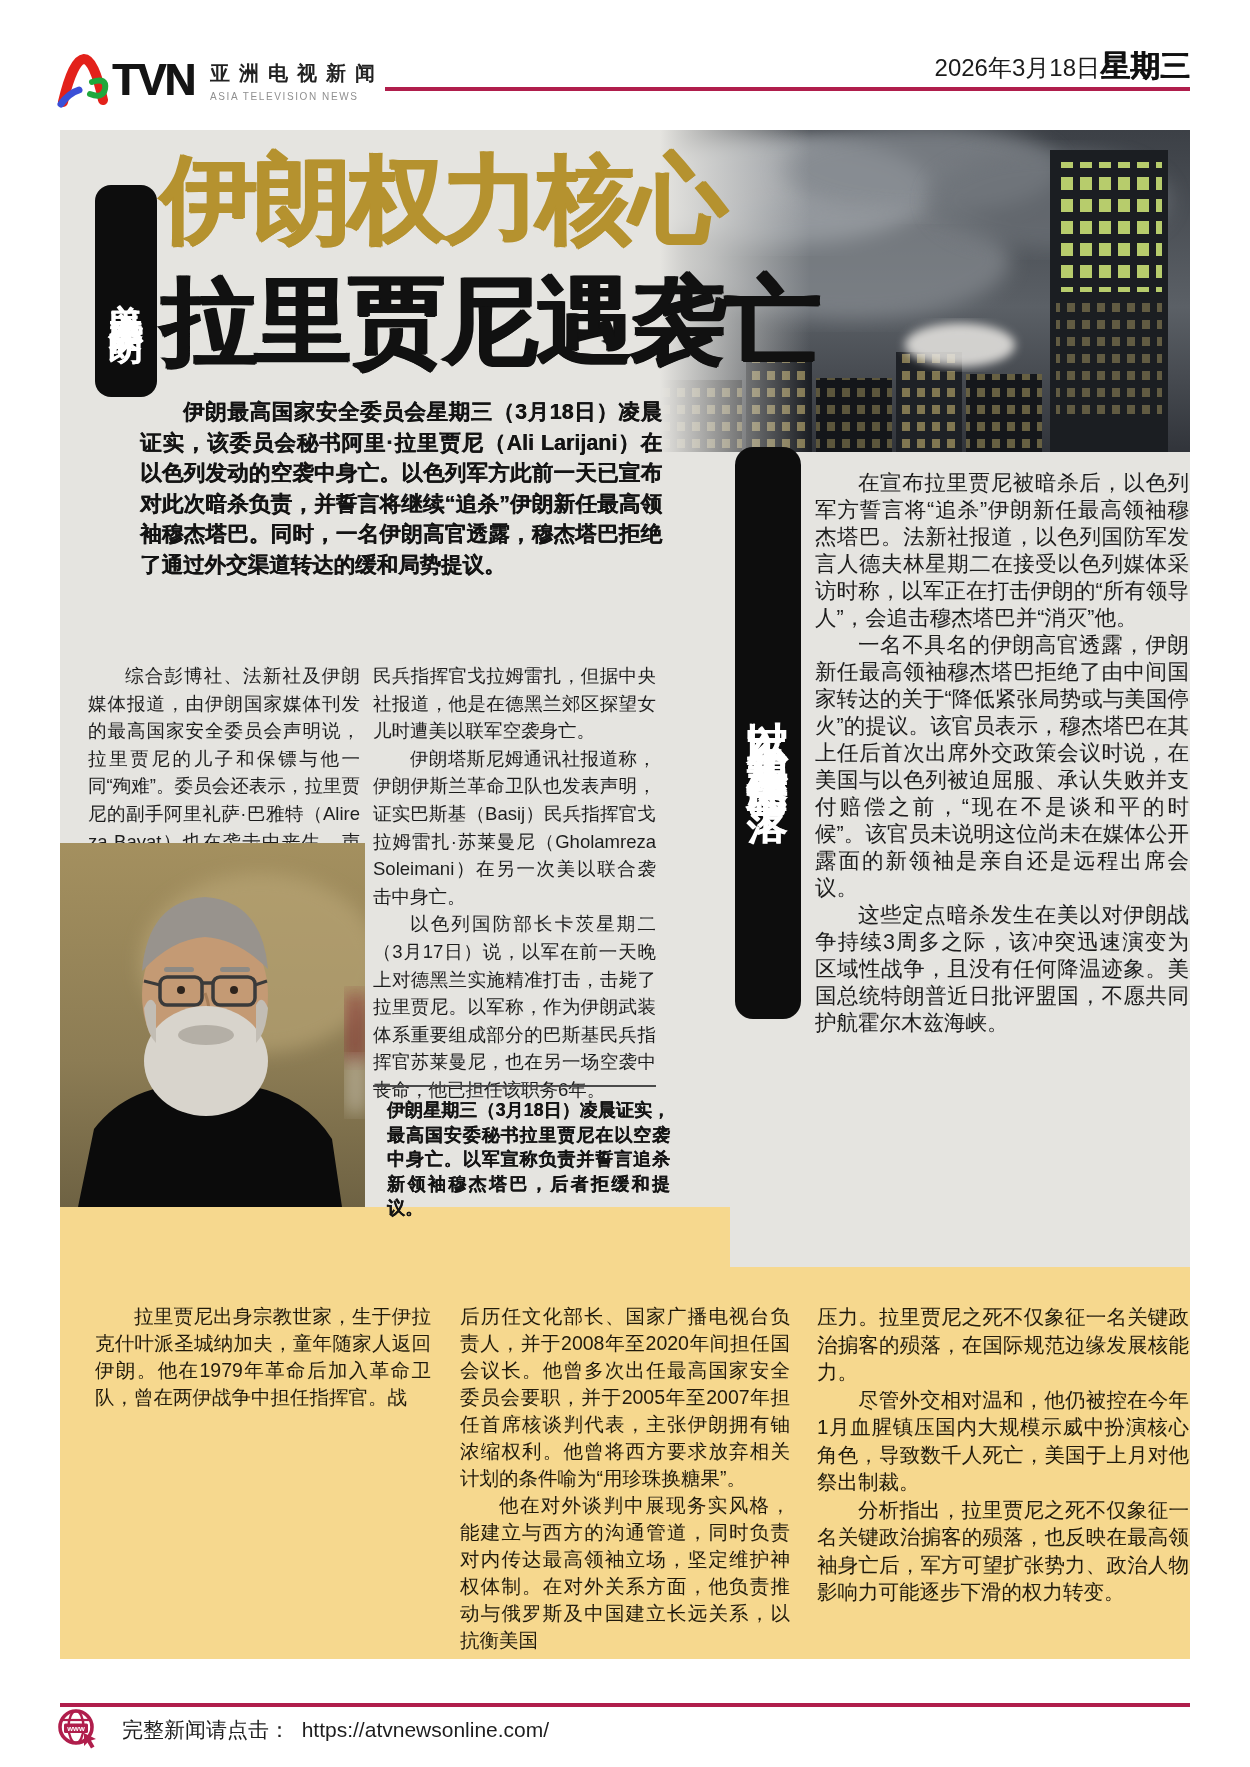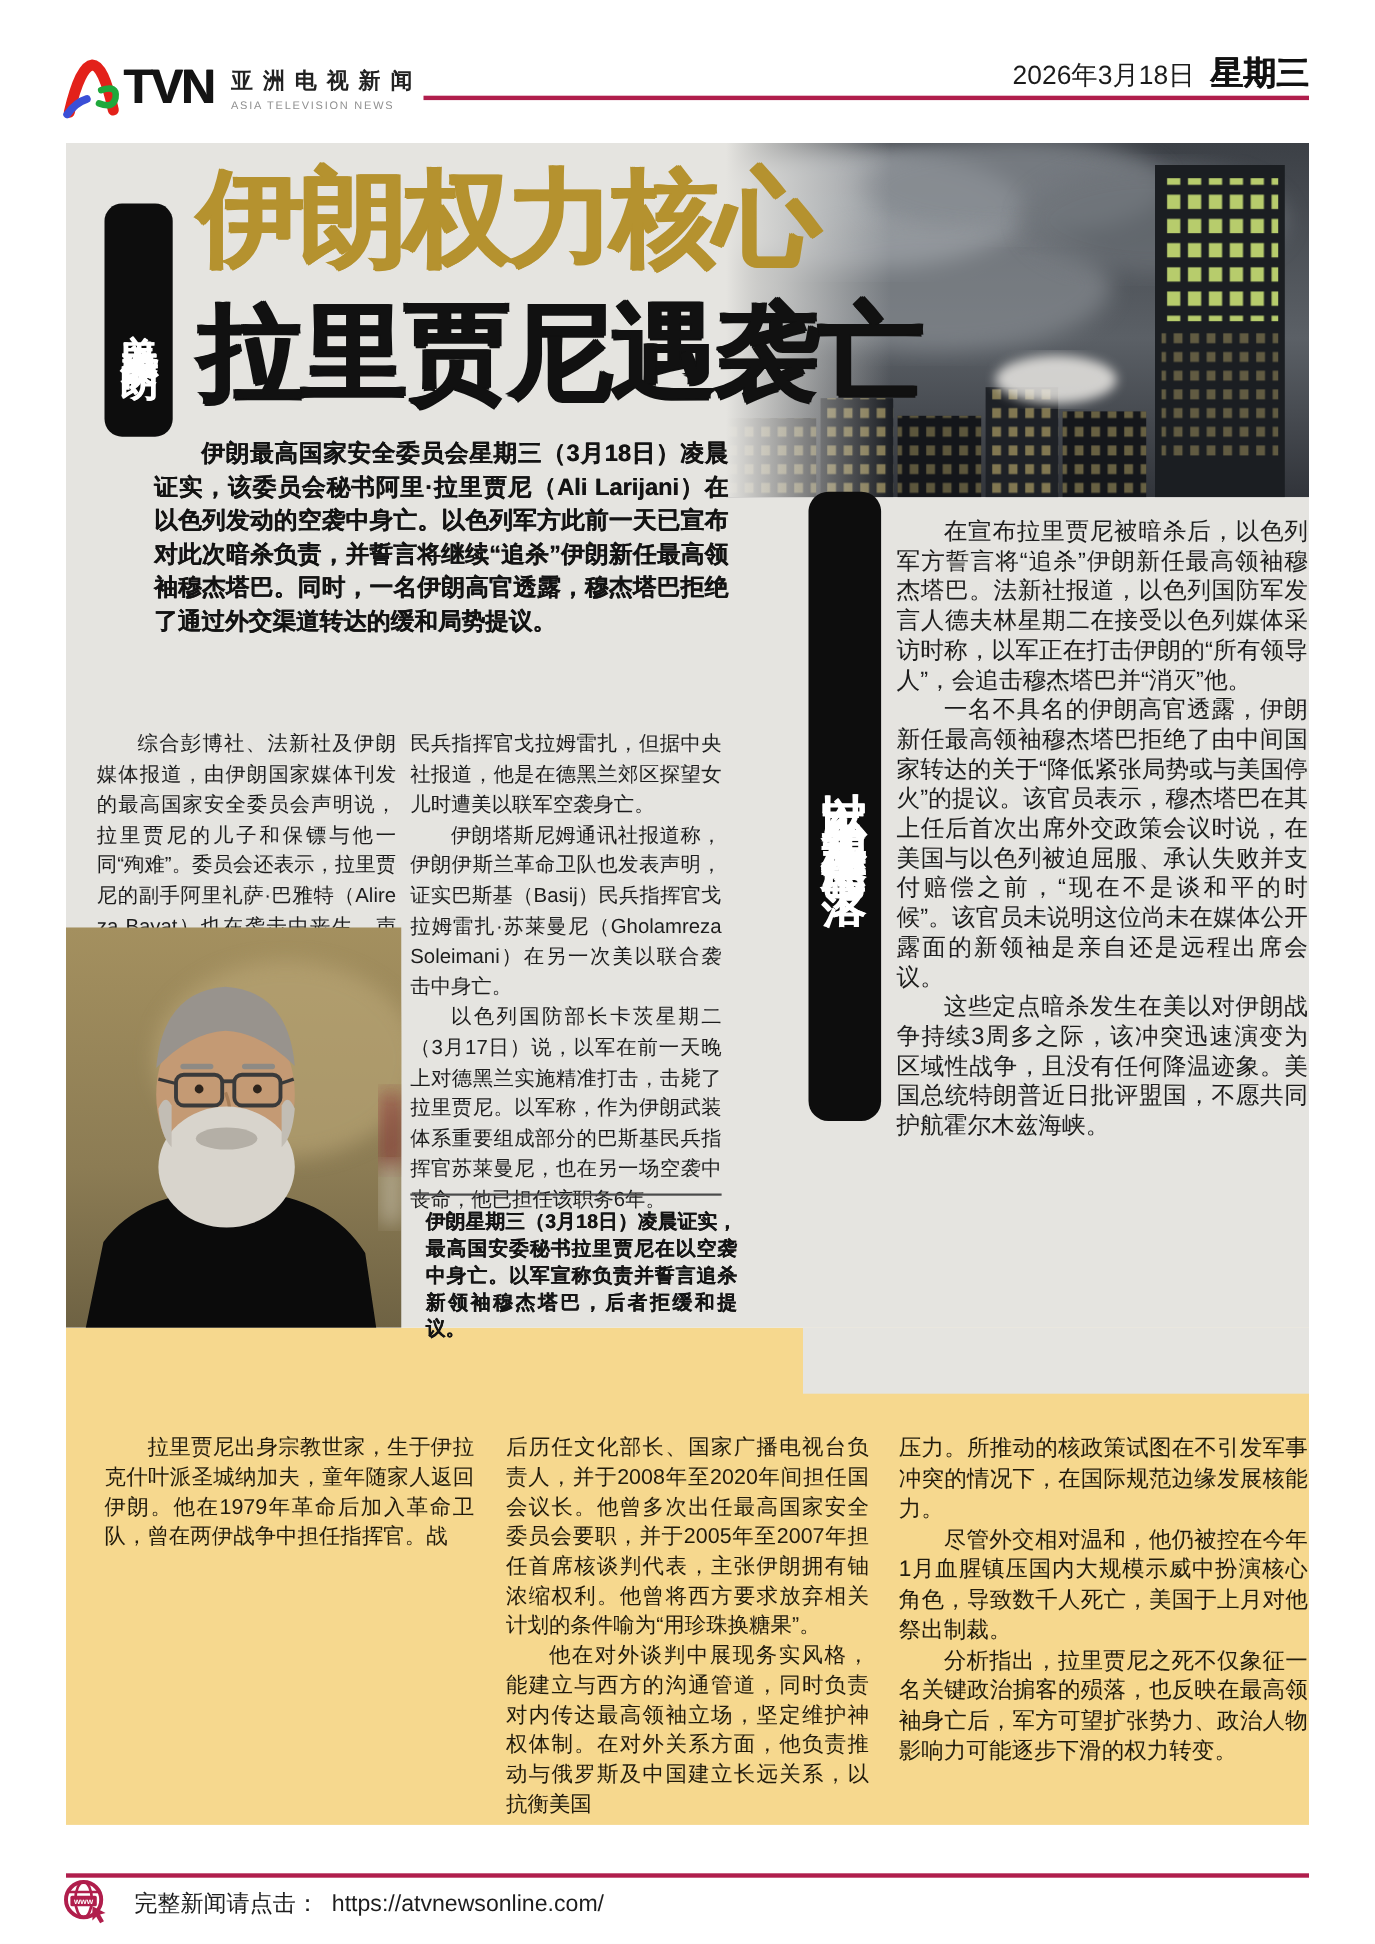--- a/index.html
+++ b/index.html
@@ -8,35 +8,35 @@
   .page { position:relative; width:1250px; height:1767px; background:#ffffff; overflow:hidden; }
 
   
   .masthead { position:absolute; left:0; top:0; width:1250px; height:112px; }
   .logo-row { position:absolute; left:56px; top:52px; display:flex; align-items:center; }
   .brand { font-size:44px; font-weight:900; color:#141414; letter-spacing:-2px;
            text-shadow:0.8px 0 currentColor; margin-left:2px; }
   .name-block { margin-left:16px; padding-top:2px; }
   .name-cn { font-size:20px; font-weight:800; color:#222; letter-spacing:9px; }
   .name-en { font-size:10px; color:#8f8f8f; letter-spacing:1.6px; margin-top:4px; }
-  .dateline { position:absolute; right:60px; top:46px; display:flex; align-items:baseline; gap:14px; }
+  .dateline { position:absolute; right:60px; top:46px; display:flex; align-items:baseline; }
   .date-txt { font-size:24px; color:#1b1b1b; }
   .weekday-txt { font-size:30px; font-weight:900; color:#111;
                  text-shadow:0.7px 0 currentColor; }
   .header-rule { position:absolute; left:385px; top:87px; width:805px; height:4px; background:#b01e4c; }
 
   
   .main-story { position:absolute; left:60px; top:130px; width:1130px; height:1077px;
                 background:#e5e4e0; z-index:2; }
   .city-photo { position:absolute; right:0; top:0; width:530px; height:322px; display:block; }
   .kicker { position:absolute; left:35px; top:55px; width:62px; height:212px; background:#0d0d0d;
             border-radius:16px; display:flex; align-items:center; justify-content:center; }
   .kicker span { writing-mode:vertical-rl; text-orientation:upright; color:#fff; font-size:34px;
                  font-weight:800; letter-spacing:6px; text-shadow:0.7px 0 currentColor; }
-  .hl { position:absolute; left:120px; font-size:96px; font-weight:900; letter-spacing:-2px;
+  .hl { position:absolute; left:101px; font-size:96px; font-weight:900; letter-spacing:-2px;
         line-height:1.1; white-space:nowrap;
         text-shadow:1.6px 0 currentColor,-1.6px 0 currentColor,0 1.2px currentColor; }
   .hl-1 { top:16px; color:#b5922f; }
   .hl-2 { top:138px; color:#111111; }
   .lead { position:absolute; left:80px; top:267px; width:522px; font-size:21.5px; font-weight:700;
           line-height:30.6px; color:#131313; text-align:justify; text-indent:2em;
           word-break:break-all; text-shadow:0.4px 0 currentColor; }
   .bodycol { position:absolute; text-align:justify; word-break:break-all; color:#1c1c1c;margin-top:12px; }
   .bodycol p { text-indent:2em; margin:0; }
   .bodycol p.cont { text-indent:0; }
@@ -217,21 +217,21 @@
 
   <div class="profile">
     <div class="pcol p1">
       <p>拉里贾尼出身宗教世家，生于伊拉克什叶派圣城纳加夫，童年随家人返回伊朗。他在1979年革命后加入革命卫队，曾在两伊战争中担任指挥官。战</p>
     </div>
     <div class="pcol p2">
       <p class="cont">后历任文化部长、国家广播电视台负责人，并于2008年至2020年间担任国会议长。他曾多次出任最高国家安全委员会要职，并于2005年至2007年担任首席核谈判代表，主张伊朗拥有铀浓缩权利。他曾将西方要求放弃相关计划的条件喻为“用珍珠换糖果”。</p>
       <p>他在对外谈判中展现务实风格，能建立与西方的沟通管道，同时负责对内传达最高领袖立场，坚定维护神权体制。在对外关系方面，他负责推动与俄罗斯及中国建立长远关系，以抗衡美国</p>
     </div>
     <div class="pcol p3">
-      <p class="cont">压力。所推动的核政策试图在不引发军事冲突的情况下，在国际规范边缘发展核能力。</p>
+      <p class="cont">压力。拉里贾尼之死不仅象征一名关键政治掮客的殒落，在国际规范边缘发展核能力。</p>
       <p>尽管外交相对温和，他仍被控在今年1月血腥镇压国内大规模示威中扮演核心角色，导致数千人死亡，美国于上月对他祭出制裁。</p>
       <p>分析指出，拉里贾尼之死不仅象征一名关键政治掮客的殒落，也反映在最高领袖身亡后，军方可望扩张势力、政治人物影响力可能逐步下滑的权力转变。</p>
     </div>
   </div>
 
   <div class="footer-rule"></div>
   <svg class="globe" viewBox="0 0 46 46">
     <circle cx="20" cy="20" r="16" fill="none" stroke="#b01e4c" stroke-width="3.6"></circle>
     <ellipse cx="20" cy="20" rx="7.5" ry="16" fill="none" stroke="#b01e4c" stroke-width="2.4"></ellipse>
     <line x1="5" y1="13" x2="35" y2="13" stroke="#b01e4c" stroke-width="2.2"></line>

